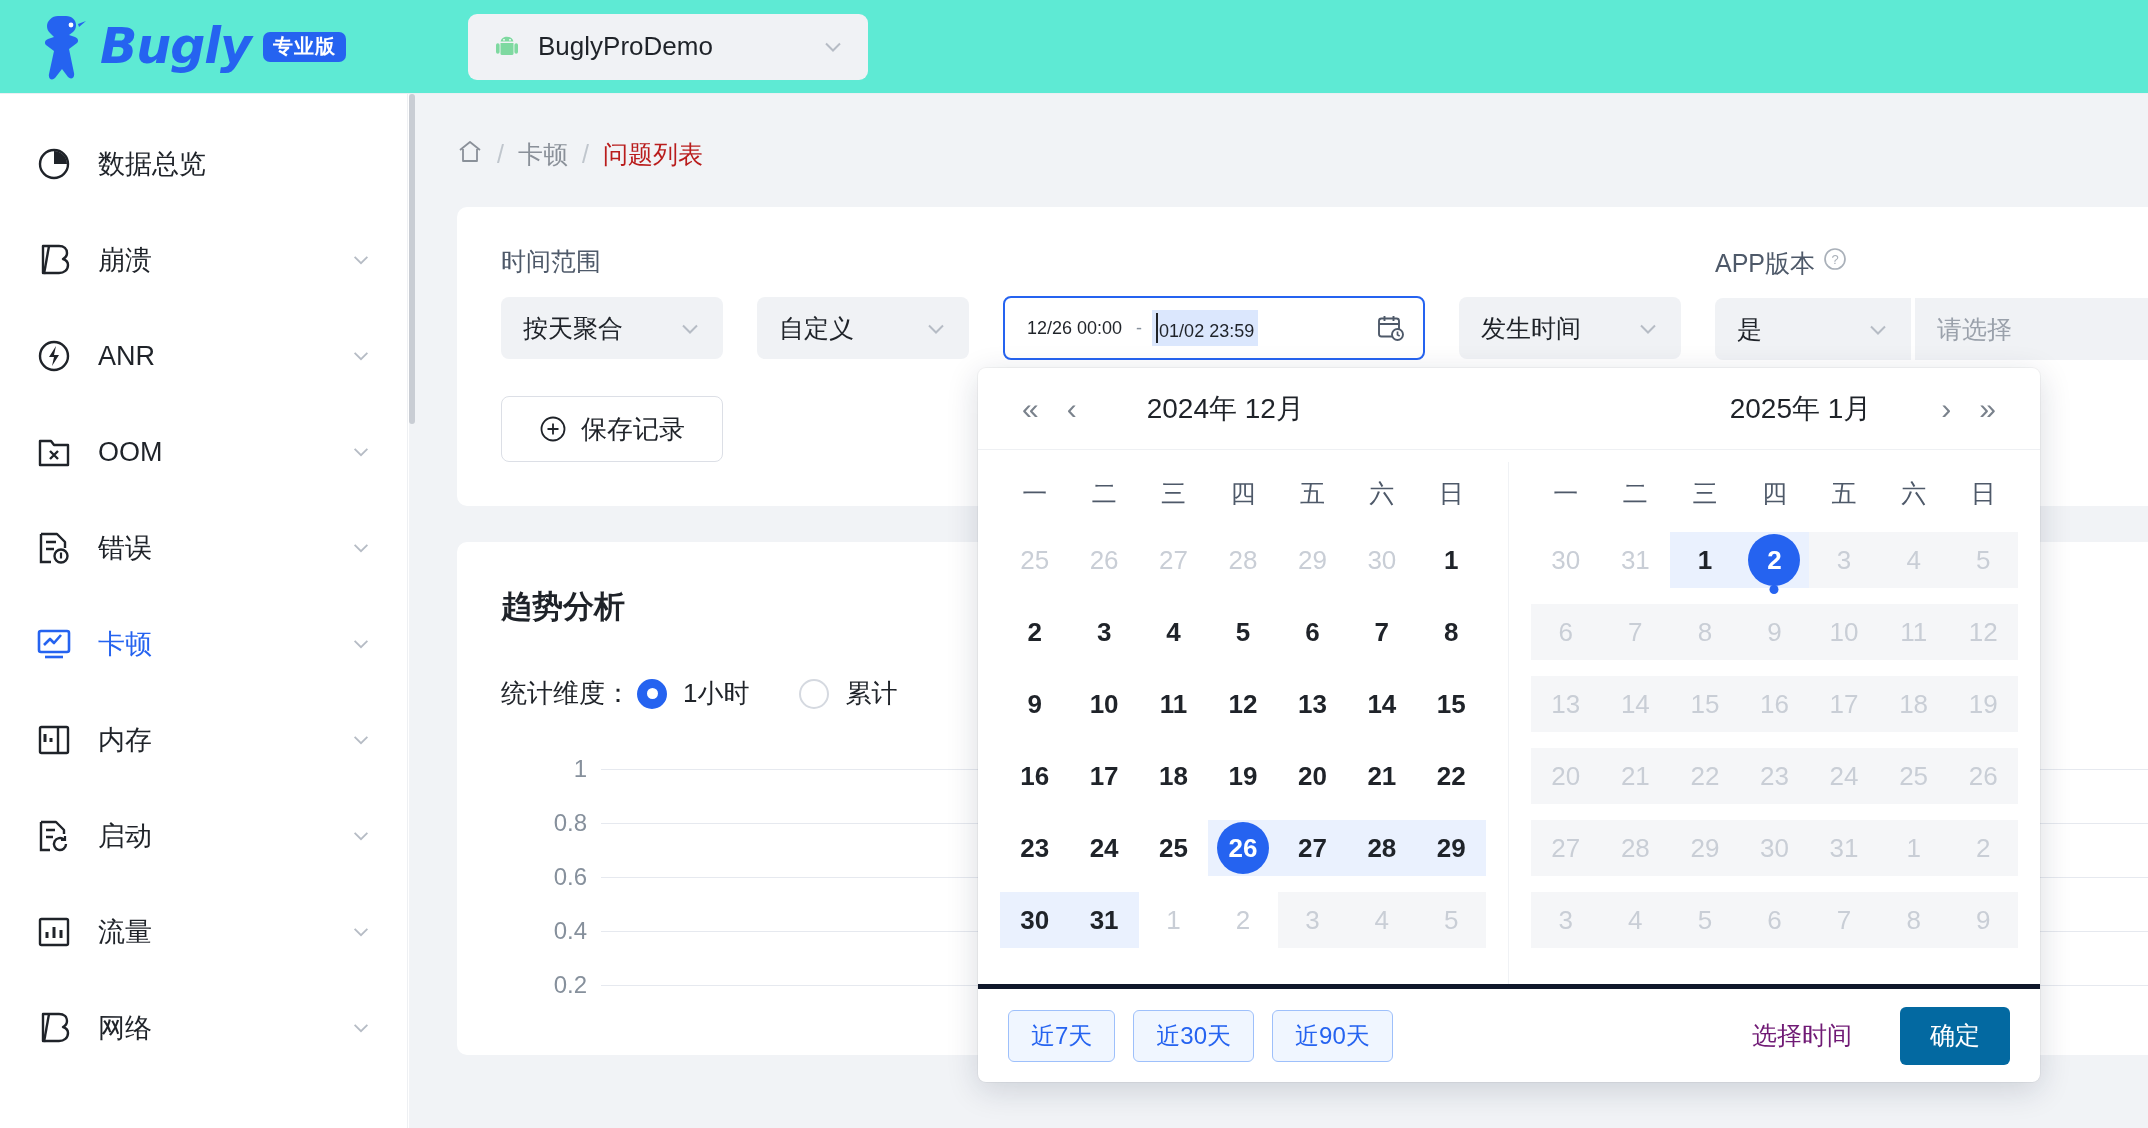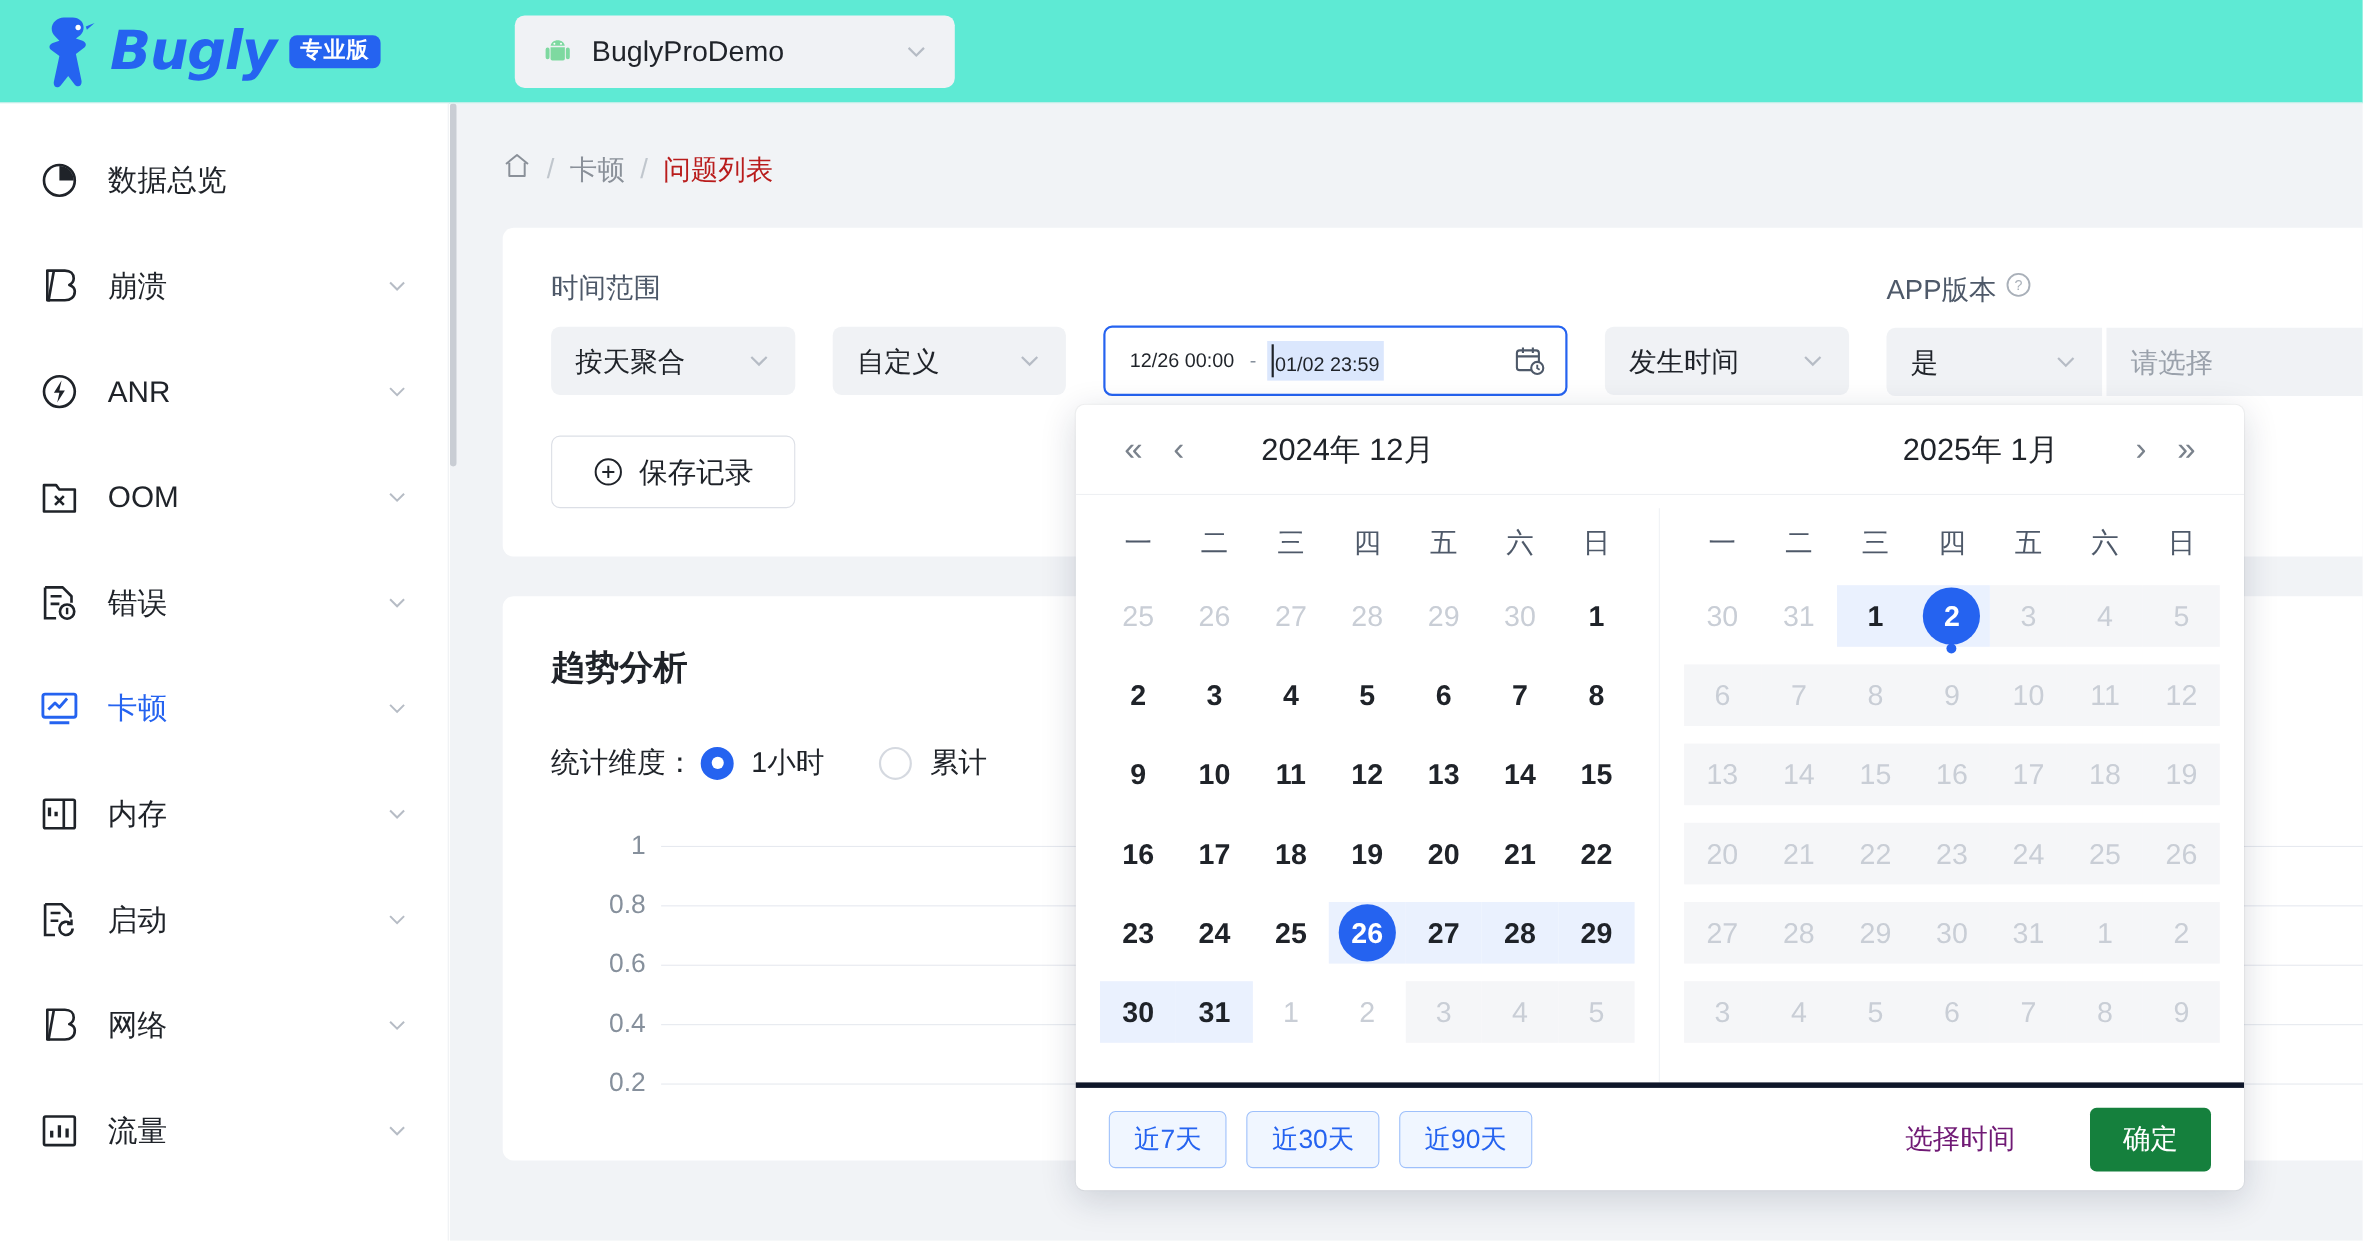--- a/index.html
+++ b/index.html
@@ -188,24 +188,23 @@
     height: 98px; border-top: 5px solid #0f172a;
     display: flex; align-items: center; padding: 0 30px; gap: 18px;
   }
   .quick {
     height: 52px; padding: 0 22px; border: 1px solid #9ec0fb;
     background: #f0f6ff; border-radius: 6px; color: #2563f0;
     font-size: 24px; display: flex; align-items: center; cursor: pointer;
   }
   .link-btn { font-size: 25px; color: #701a75; cursor: pointer; margin-right: 30px; }
   .ok-btn {
-    height: 58px; padding: 0 30px; background: #15803d; color: #fff;
+    height: 58px; padding: 0 30px; background: #0369a1; color: #fff;
     border-radius: 6px; font-size: 25px; display: flex; align-items: center;
     cursor: pointer;
-    margin-left: 20px;
   }
 </style>
 </head>
 <body>
 
 <div id="app">
 
   <div class="topbar">
     <div class="logo-wrap">
       <span class="bird">
@@ -319,34 +318,34 @@
             <path d="M30 26a6 6 0 11-2-4.5" fill="none" stroke="#1f2329" stroke-width="2.4"></path>
             <path d="M29 18v4h-4" stroke="#1f2329" stroke-width="2.2" fill="none"></path>
           </svg></span>
         <span class="nav-label">启动</span>
         <span class="nav-caret"><svg width="20" height="20" viewBox="0 0 22 22">
             <path d="M4 7.5l7 7 7-7" fill="none" stroke="#b6bcc5" stroke-width="2"></path>
           </svg></span>
       </div>
       <div class="nav-item">
         <span class="nav-icon"><svg width="36" height="36" viewBox="0 0 36 36">
+            <rect x="4" y="5" width="28" height="26" rx="1.5" fill="none" stroke="#1f2329" stroke-width="2.4"></rect>
+            <path d="M11 24v-6M18 24v-11M25 24v-8" stroke="#1f2329" stroke-width="3"></path>
+          </svg></span>
+        <span class="nav-label">流量</span>
+        <span class="nav-caret"><svg width="20" height="20" viewBox="0 0 22 22">
+            <path d="M4 7.5l7 7 7-7" fill="none" stroke="#b6bcc5" stroke-width="2"></path>
+          </svg></span>
+      </div>
+      <div class="nav-item">
+        <span class="nav-icon"><svg width="36" height="36" viewBox="0 0 36 36">
             <path d="M7 4h16c5 0 8 3 8 7 0 3-2 5-4 6 3 1 5 3 5 6 0 5-4 8-9 8H7z" fill="none" stroke="#1f2329" stroke-width="2.4" stroke-linejoin="round"></path>
             <path d="M13 4L8 32" stroke="#1f2329" stroke-width="2.4"></path>
           </svg></span>
         <span class="nav-label">网络</span>
-        <span class="nav-caret"><svg width="20" height="20" viewBox="0 0 22 22">
-            <path d="M4 7.5l7 7 7-7" fill="none" stroke="#b6bcc5" stroke-width="2"></path>
-          </svg></span>
-      </div>
-      <div class="nav-item">
-        <span class="nav-icon"><svg width="36" height="36" viewBox="0 0 36 36">
-            <rect x="4" y="5" width="28" height="26" rx="1.5" fill="none" stroke="#1f2329" stroke-width="2.4"></rect>
-            <path d="M11 24v-6M18 24v-11M25 24v-8" stroke="#1f2329" stroke-width="3"></path>
-          </svg></span>
-        <span class="nav-label">流量</span>
         <span class="nav-caret"><svg width="20" height="20" viewBox="0 0 22 22">
             <path d="M4 7.5l7 7 7-7" fill="none" stroke="#b6bcc5" stroke-width="2"></path>
           </svg></span>
       </div>
     </div>
 
   <div class="main">
     <div class="scrollgutter"></div>
 
     <div class="breadcrumb">

